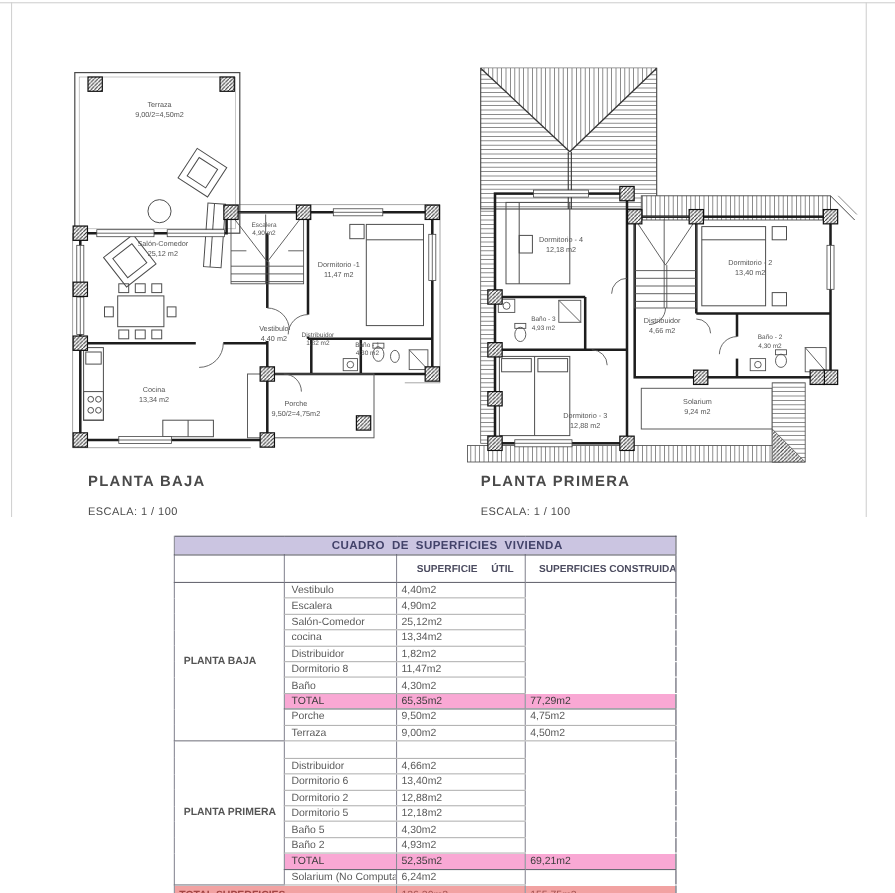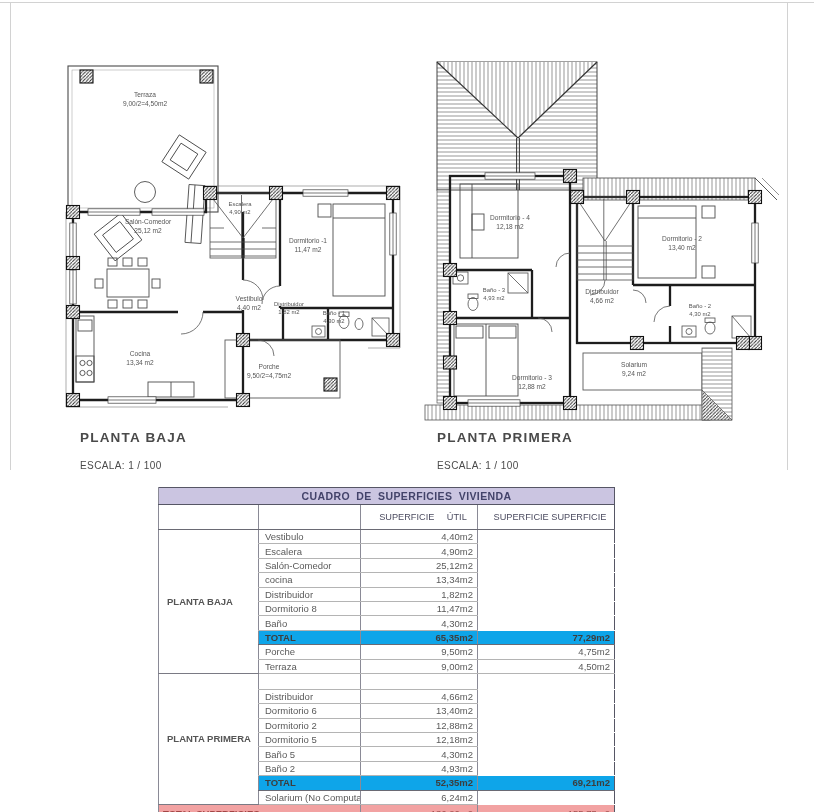--- a/index.html
+++ b/index.html
@@ -14,29 +14,29 @@
   .ptitle .t1{font-size:13.5px;font-weight:bold;letter-spacing:1.2px;}
   .ptitle .t2{font-size:10px;letter-spacing:.4px;margin-top:15px;}
   table.ptable{position:absolute;left:158px;top:487px;width:456px;
     border-collapse:collapse;table-layout:fixed;
     font-size:9.5px;color:#5a5a5a;border:1.4px solid #565665;}
   .ptable td{border-left:1px solid #8a8a96;border-bottom:1px solid #b4b4b4;
     height:13.4px;padding:0 4px;overflow:hidden;white-space:nowrap;}
   .ptable tr.title td{background:#cbc5e1;color:#43436a;font-weight:bold;
     font-size:10.5px;text-align:center;letter-spacing:.4px;word-spacing:3px;
     border-bottom:1.4px solid #565665;height:16px;padding-left:44px;}
-  .ptable tr.hdr td{font-weight:normal;color:#4c4c60;text-align:center;
+  .ptable tr.hdr td{font-weight:bold;color:#4c4c60;text-align:center;
     height:24px;border-bottom:1px solid #6a6a74;font-size:9.2px;padding-left:12px;}
   .ptable tr.hdr td.hu{word-spacing:10px;}
   .ptable td.gl{font-weight:bold;color:#555;padding-left:8px;
     border-bottom:1px solid #7a7a84;}
   .ptable td.nm{padding-left:6px;}
-  .ptable td.vu,.ptable td.vc{text-align:right;}
+  .ptable td.vu,.ptable td.vc{text-align:left;}
   .ptable td.nb{border-bottom-color:transparent;}
-  .ptable tr.trow td{background:#0ea5e9;font-weight:bold;color:#3d3d3d;
+  .ptable tr.trow td{background:#f9a8d4;font-weight:normal;color:#3d3d3d;
     border-bottom:1px solid #6a6a74;border-top:1px solid #6a6a74;}
   .ptable tr.spacer td{height:15px;}
   .ptable tr.footer td{background:#f2a2a2;color:#a34545;font-weight:bold;
     border-top:1.2px solid #565665;height:17px;}
   .ptable tr.footer td.vu,.ptable tr.footer td.vc{font-weight:normal;color:#a35050;}
 </style>
 </head>
 <body>
 
 <div class="sheetline" style="left:0;top:2px;width:814px;height:1px;"></div>
@@ -416,21 +416,21 @@
       <col style="width:137px">
     </colgroup>
   <tbody>
       <tr class="title">
     <td colspan="4">CUADRO DE SUPERFICIES VIVIENDA</td>
   </tr>
   <tr class="hdr">
     <td></td>
     <td></td>
     <td class="hu">SUPERFICIE ÚTIL</td>
-    <td>SUPERFICIE SUPERFICIE</td>
+    <td>SUPERFICIES CONSTRUIDA</td>
   </tr>
 
   <tr>
     <td class="gl" rowspan="10">PLANTA BAJA</td>
     <td class="nm">Vestibulo</td>
     <td class="vu">4,40m2</td>
     <td class="vc nb"></td>
   </tr>
   <tr>
     <td class="nm">Escalera</td>

